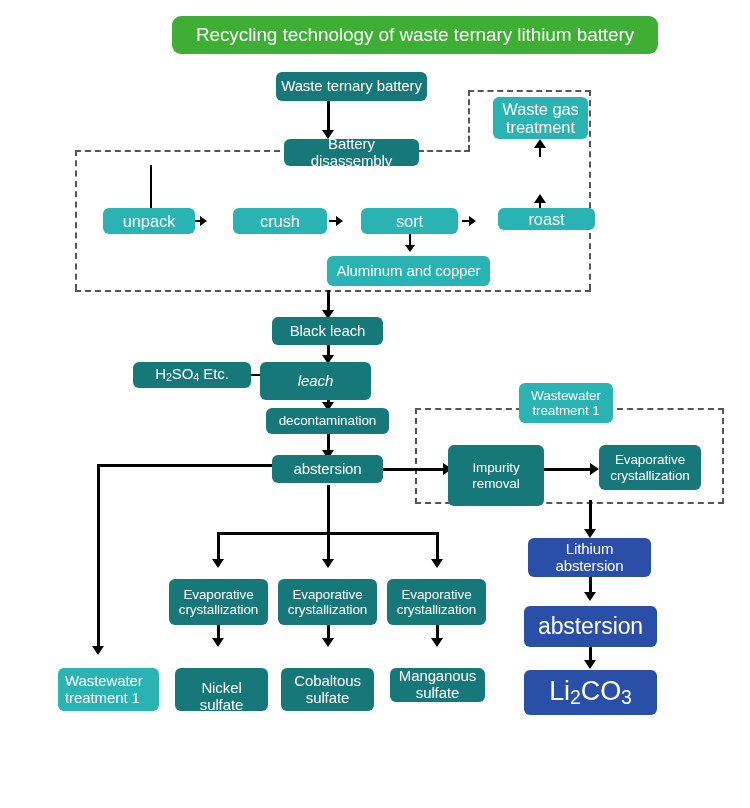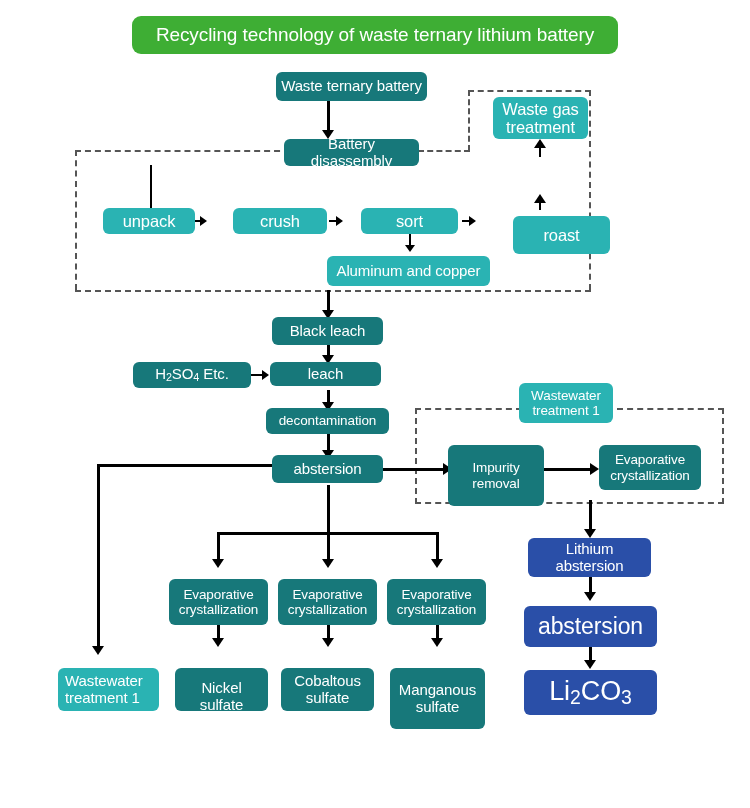--- a/index.html
+++ b/index.html
@@ -22,20 +22,21 @@
   }
   .teal-dark{background:#17787a;}
   .teal-light{background:#2ab3b3;}
   .blue{background:#2a4fa8;}
   .green{background:#3eae34;}
 
   .title-banner{
     border-radius:9px;
     font-size:19px;
     z-index:6;
+    margin-left:40px;
   }
 
   .node.left{justify-content:flex-start;text-align:left;padding-left:7px;}
   .f13{font-size:13.5px;}
   .f14{font-size:15px;}
   .f16{font-size:16.5px;}
   .f22{font-size:23px;}
   .f26{font-size:27px;}
 
   sub{font-size:0.72em;vertical-align:-0.22em;}
@@ -189,21 +190,21 @@
   </div>
 
   <div class="node teal-light f16" style="left:233px;top:208px;width:94px;height:26px;">
     <span>crush</span>
   </div>
 
   <div class="node teal-light f16" style="left:361px;top:208px;width:97px;height:26px;">
     <span>sort</span>
   </div>
 
-  <div class="node teal-light f16" style="left:513px;top:208px;width:97px;height:38px;margin-top:8px;">
+  <div class="node teal-light f16" style="left:498px;top:208px;width:97px;height:22px;">
     <span>roast</span>
   </div>
 
   <div class="node teal-light f14" style="left:327px;top:256px;width:163px;height:30px;">
     <span>Aluminum and copper</span>
   </div>
 
   <div class="node teal-light f16" style="left:493px;top:97px;width:95px;height:42px;">
     <span style="white-space:pre-line;">Waste gas
 treatment</span>
@@ -213,21 +214,21 @@
   <div class="node teal-dark f14" style="left:272px;top:317px;width:111px;height:28px;">
     <span>Black leach</span>
   </div>
 
   <div class="node teal-dark f14" style="left:133px;top:362px;width:118px;height:26px;">
     <span>
       <span>H</span><sub>2</sub><span>SO</span><sub>4</sub>&nbsp;<span>Etc.</span>
     </span>
   </div>
 
-  <div class="node teal-dark f14" style="left:270px;top:362px;width:111px;height:24px;">
+  <div class="node teal-dark f14" style="left:260px;top:362px;width:111px;height:38px;font-style:italic;">
     <span>leach</span>
   </div>
 
   <div class="node teal-dark f13" style="left:266px;top:408px;width:123px;height:26px;">
     <span>decontamination</span>
   </div>
 
   <div class="node teal-dark f14" style="left:272px;top:455px;width:111px;height:28px;">
     <span>abstersion</span>
   </div>
@@ -270,21 +271,21 @@
   <div class="node teal-dark f14" style="left:175px;top:668px;width:93px;height:43px;">
     <span style="white-space:pre-line;margin-top:15px;">Nickel
 sulfate</span>
   </div>
 
   <div class="node teal-dark f14" style="left:281px;top:668px;width:93px;height:43px;">
     <span style="white-space:pre-line;">Cobaltous
 sulfate</span>
   </div>
 
-  <div class="node teal-dark f14" style="left:390px;top:668px;width:95px;height:61px;">
+  <div class="node teal-dark f14" style="left:390px;top:668px;width:95px;height:34px;">
     <span style="white-space:pre-line;">Manganous
 sulfate</span>
   </div>
 
   <div class="node blue f14" style="left:528px;top:538px;width:123px;height:39px;">
     <span style="white-space:pre-line;">Lithium
 abstersion</span>
   </div>
 
   <div class="node blue f22" style="left:524px;top:606px;width:133px;height:41px;">

